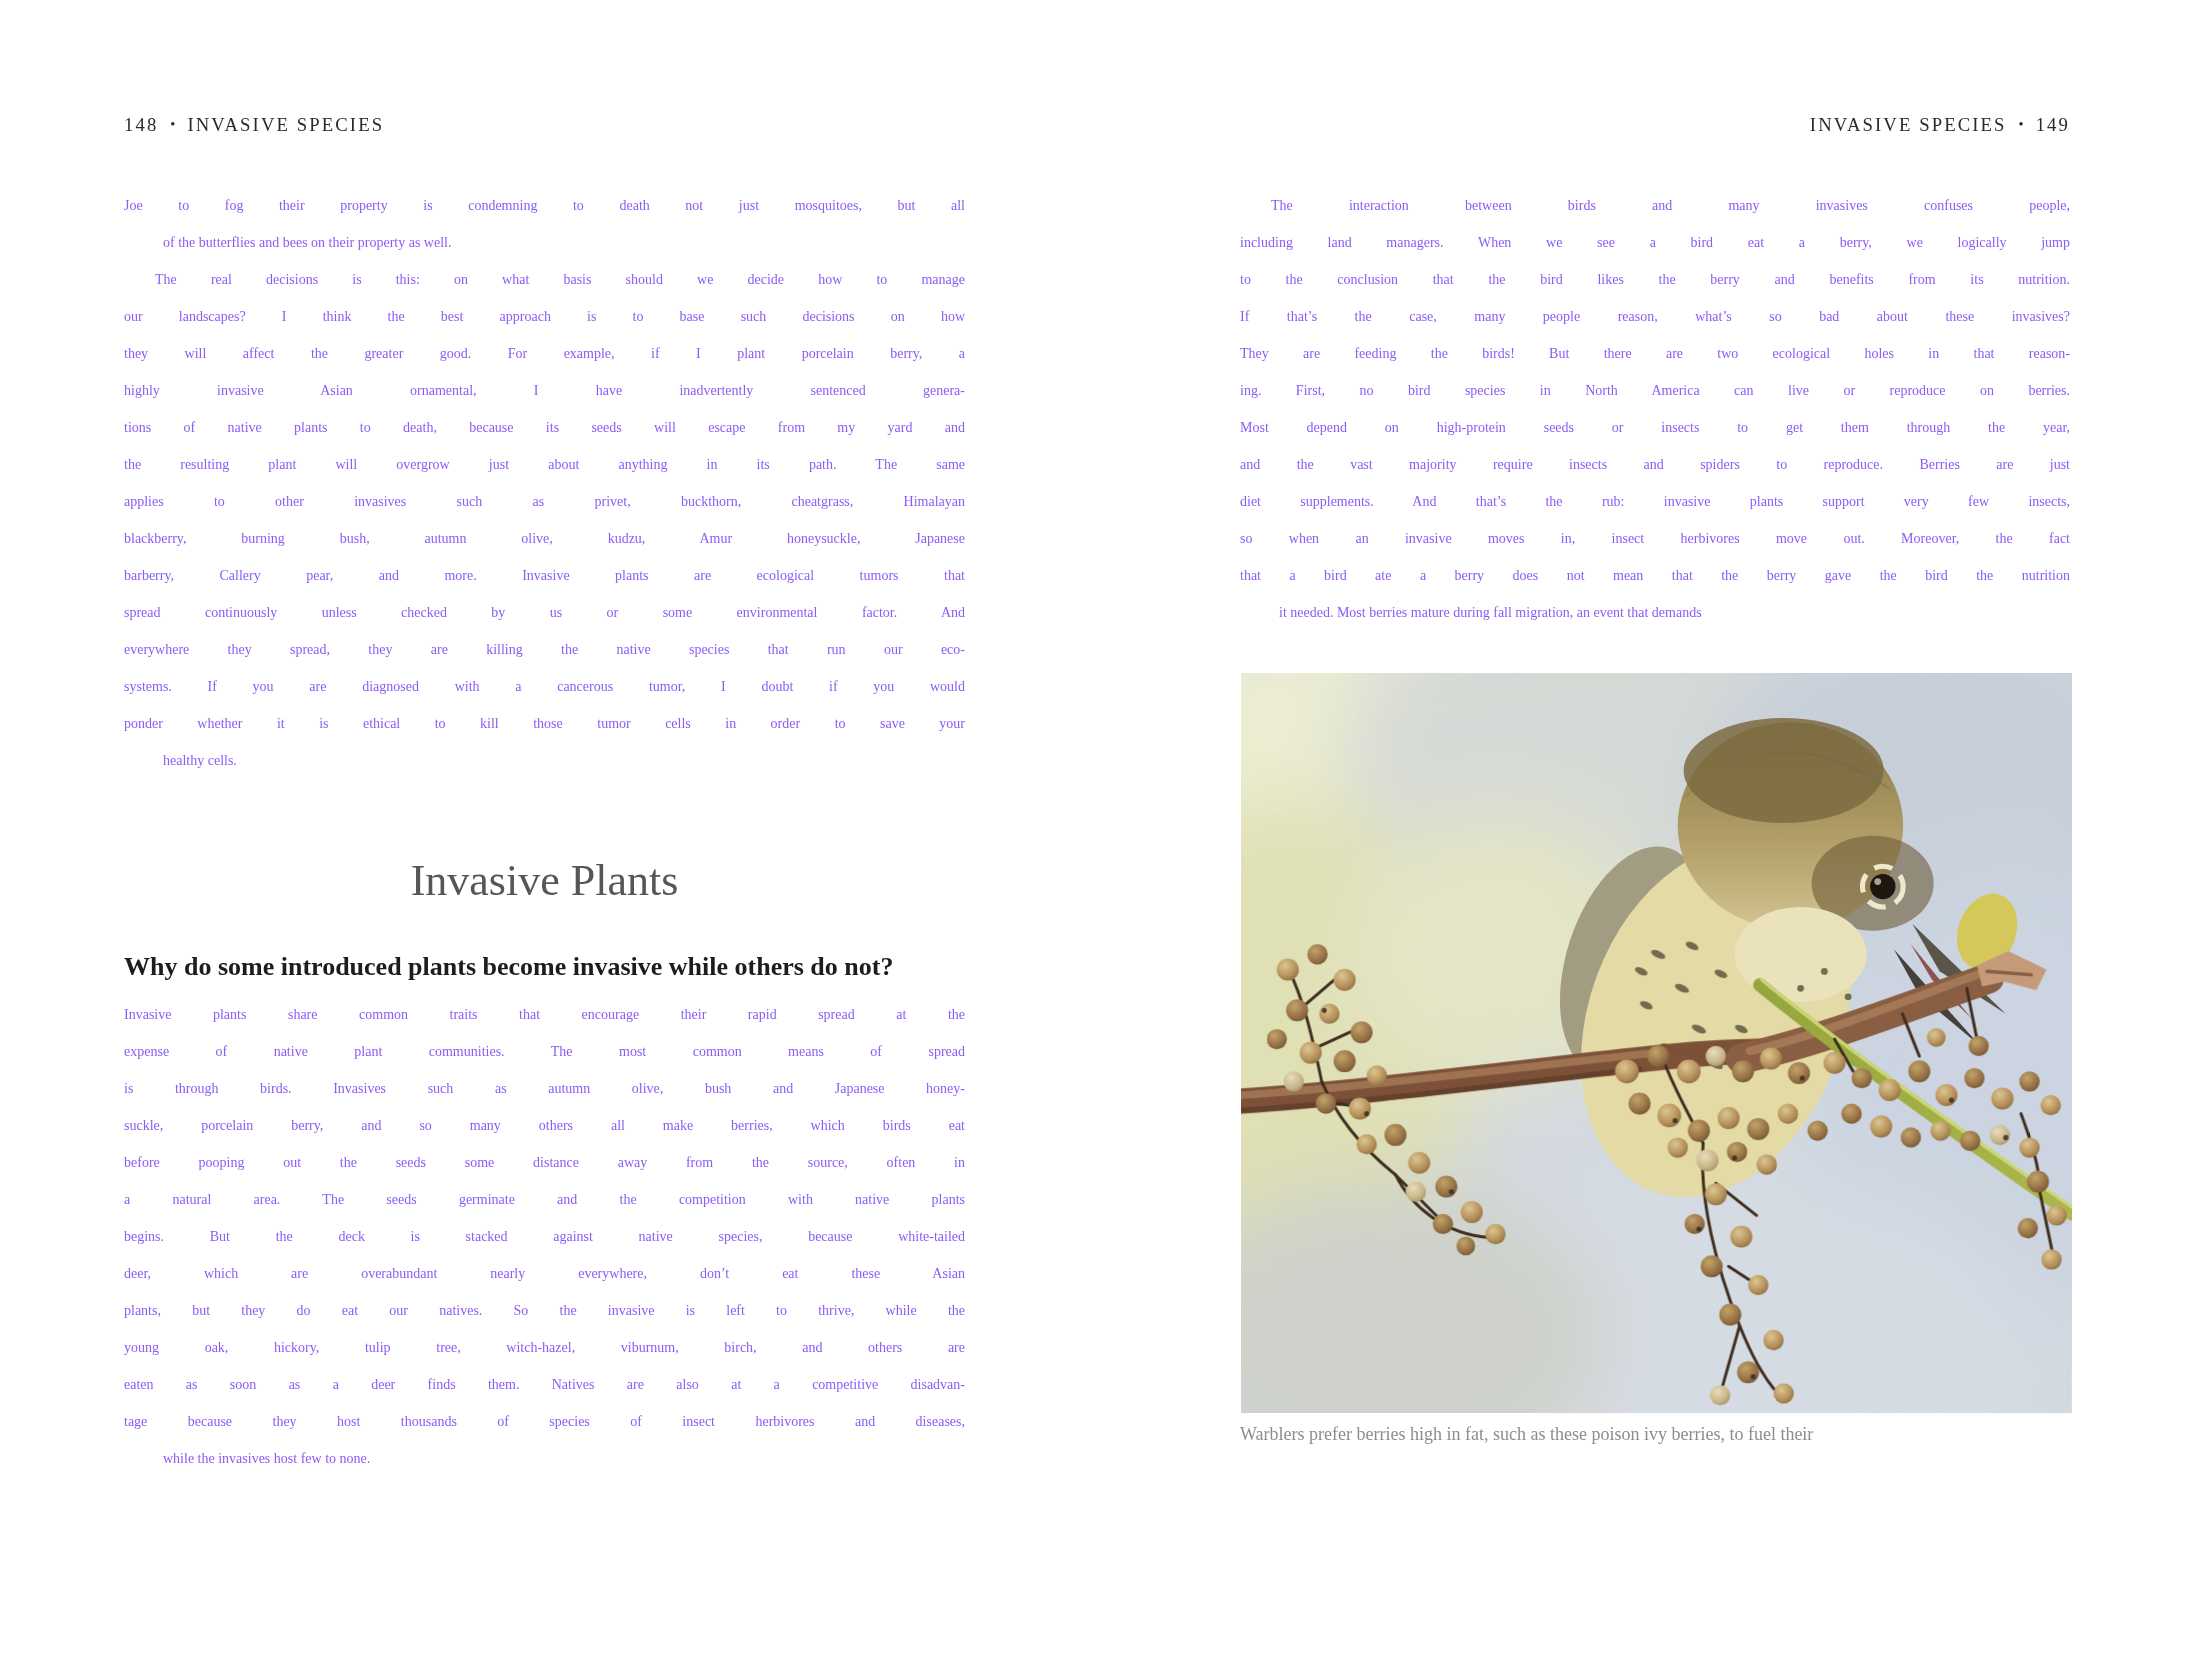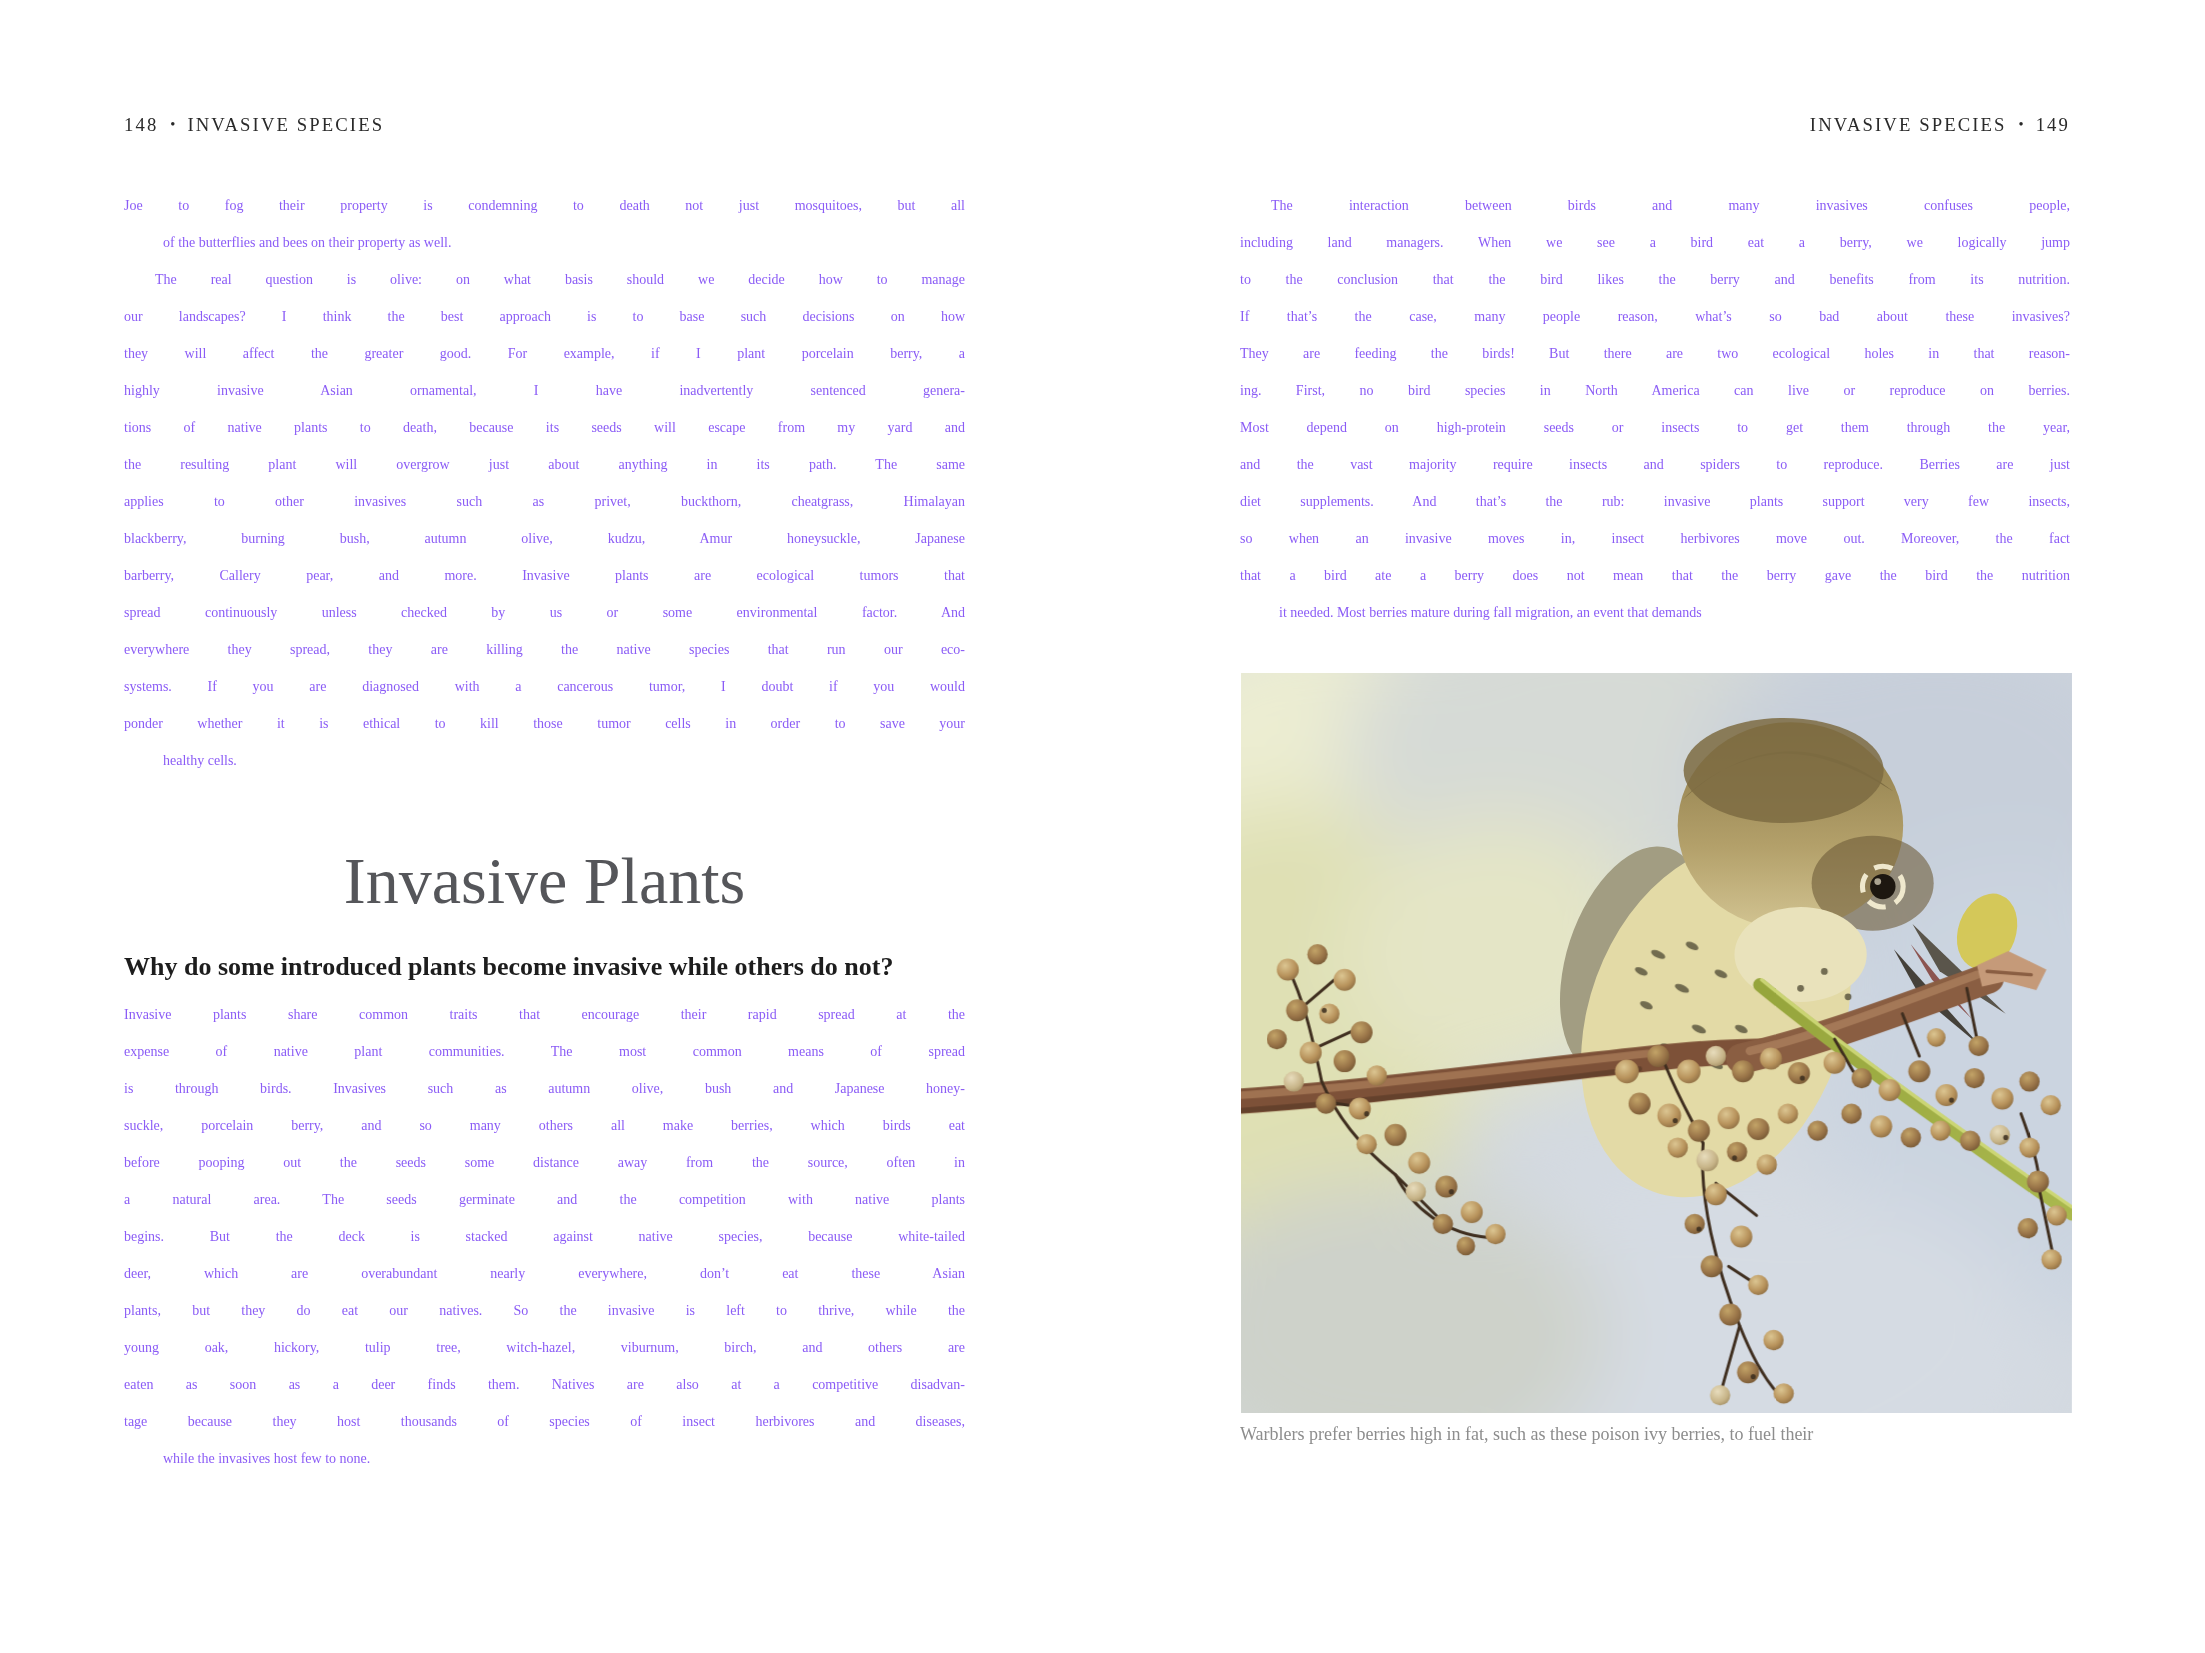--- a/index.html
+++ b/index.html
@@ -27,21 +27,21 @@
   }
   .line{text-align:justify;text-align-last:justify;text-justify:inter-word;}
   .line.last{text-align-last:left;margin-left:39px;}
   .para.indent .line:first-child{text-indent:31px;}
   .ragged .line{text-align:left;text-align-last:left;}
   #block-left-a{left:124px;top:187px;width:841px;}
   #block-left-b{left:124px;top:996px;width:841px;}
   #block-right{left:1240px;top:187px;width:830px;}
   #section-heading{
     position:absolute;left:124px;top:855px;width:841px;
-    text-align:center;font-size:66px;line-height:51px;
+    text-align:center;font-size:44px;line-height:51px;
     color:#55565a;font-weight:normal;margin:0;
   }
   #question-heading{
     position:absolute;left:124px;top:952px;width:841px;
     font-size:26px;font-weight:bold;color:#1d1d1d;line-height:29px;
   }
   #photo-figure{
     position:absolute;left:1241px;top:673px;width:831px;height:740px;
     margin:0;padding:0;
   }
@@ -60,21 +60,21 @@
     <div class="runhead" id="runhead-left">
       <span>148</span><span class="sep">•</span><span>INVASIVE SPECIES</span>
     </div>
 
     <div class="block" id="block-left-a">
       <div class="para">
           <div class="line">Joe to fog their property is condemning to death not just mosquitoes, but all</div>
           <div class="line last">of the butterflies and bees on their property as well.</div>
         </div>
       <div class="para indent">
-          <div class="line">The real question is olive: on what basis should we decide how to manage</div>
+          <div class="line">The real decisions is this: on what basis should we decide how to manage</div>
           <div class="line">our landscapes? I think the best approach is to base such decisions on how</div>
           <div class="line">they will affect the greater good. For example, if I plant porcelain berry, a</div>
           <div class="line">highly invasive Asian ornamental, I have inadvertently sentenced genera-</div>
           <div class="line">tions of native plants to death, because its seeds will escape from my yard and</div>
           <div class="line">the resulting plant will overgrow just about anything in its path. The same</div>
           <div class="line">applies to other invasives such as privet, buckthorn, cheatgrass, Himalayan</div>
           <div class="line">blackberry, burning bush, autumn olive, kudzu, Amur honeysuckle, Japanese</div>
           <div class="line">barberry, Callery pear, and more. Invasive plants are ecological tumors that</div>
           <div class="line">spread continuously unless checked by us or some environmental factor. And</div>
           <div class="line">everywhere they spread, they are killing the native species that run our eco-</div>

